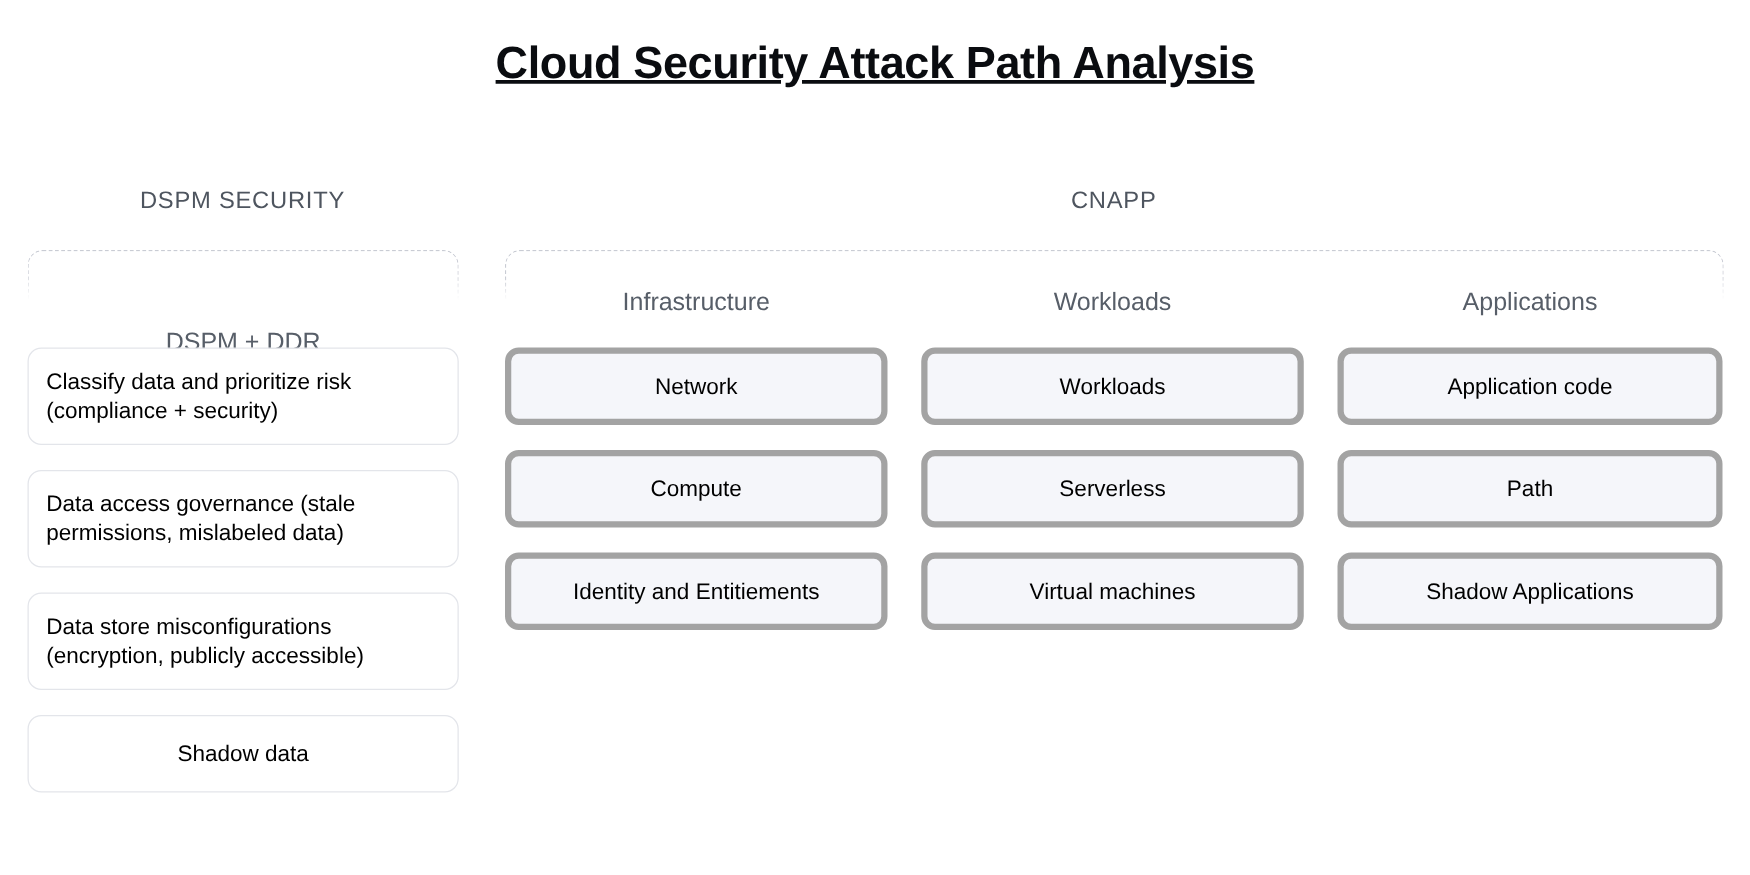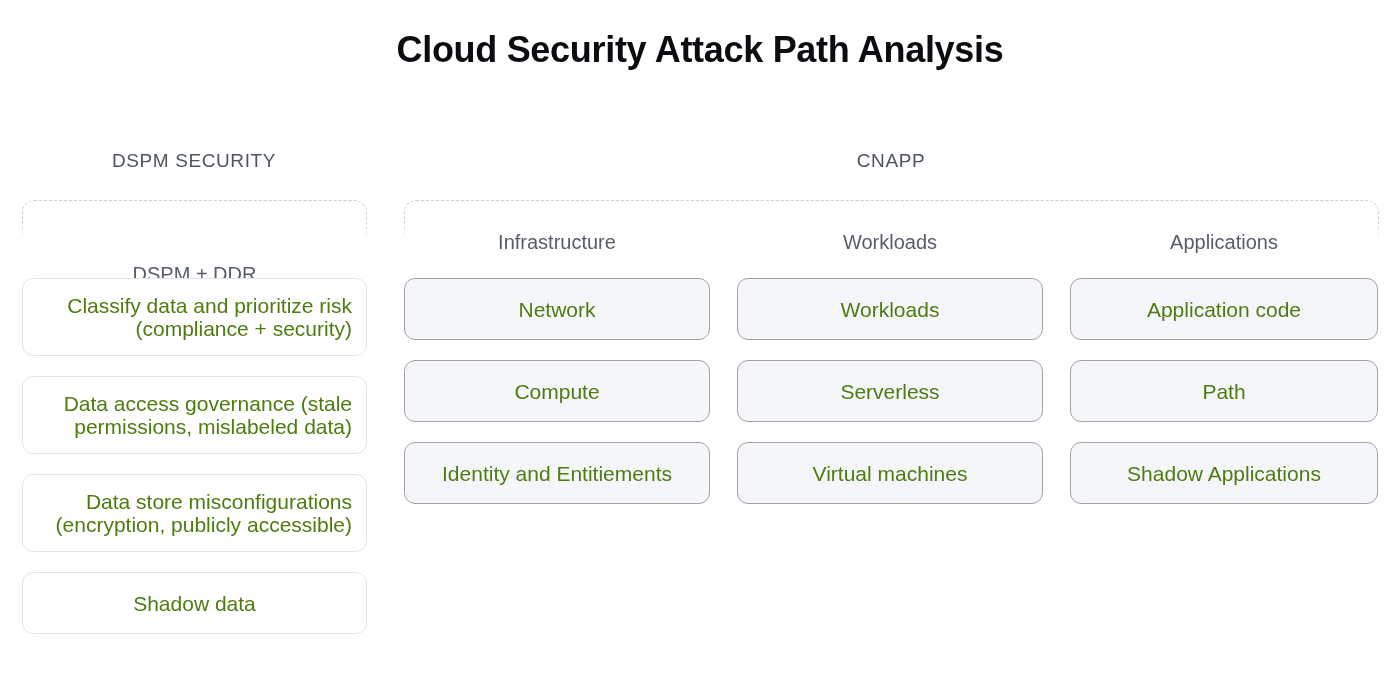--- a/index.html
+++ b/index.html
@@ -28,20 +28,21 @@
     position: absolute;
     top: 26px;
     left: 0;
     width: 1400px;
     text-align: center;
     font-size: 36px;
     font-weight: 700;
     letter-spacing: -0.3px;
     color: #0a0c10;
     line-height: 48px;
+    text-decoration: underline;
   }
 
   
   .group-header {
     position: absolute;
     font-size: 19px;
     font-weight: 400;
     letter-spacing: 0.6px;
     color: #4e555f;
     line-height: 26px;
@@ -92,38 +93,38 @@
   .column.c1 { left: 404px;  width: 306px; }
   .column.c2 { left: 737px;  width: 306px; }
   .column.c3 { left: 1070px; width: 308px; }
 
   .card {
     box-sizing: border-box;
     border-radius: 11px;
     display: flex;
     align-items: center;
     justify-content: center;
-    text-align: right;
-    font-size: 21px;
+    text-align: left;
+    font-size: 18px;
     line-height: 23px;
-    color: #4d7c0f;
+    color: #000000;
     padding: 8px 14px;
     min-height: 62px;
   }
   .card .card-label { display: block; }
 
   
   .card.white {
     background: #ffffff;
     border: 1px solid #e3e5ea;
   }
   
   .card.tinted {
     background: #f5f6fa;
-    border: 1px solid #a3a3a3;
+    border: 5px solid #a3a3a3;
   }
   
   .card.tall { min-height: 78px; }
 </style>
 </head>
 <body>
 
 <div class="page">
 
   <div class="page-title">Cloud Security Attack Path Analysis</div>

